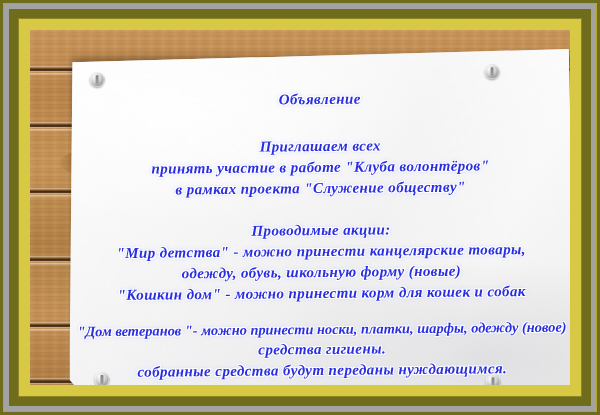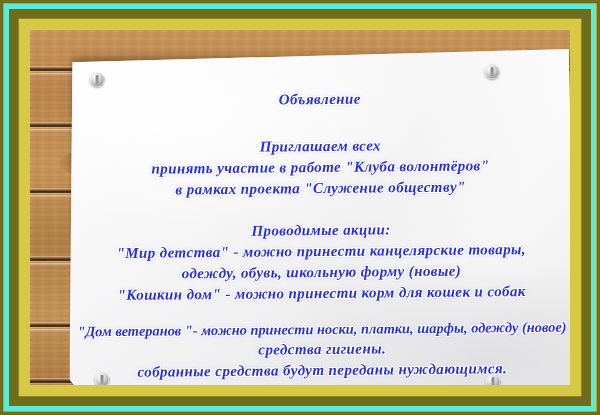--- a/index.html
+++ b/index.html
@@ -18,21 +18,21 @@
 
   
   .frame-outer {
     position: absolute;
     inset: 0;
     background: #6f6d1c;
   }
   .frame-mid {
     position: absolute;
     inset: 3px;
-    background: #5eead4;
+    background: #a3a3a3;
     box-shadow: inset 0 0 0 1px #b9a828;
     padding-left: 16px;
   }
   .frame-inner {
     position: absolute;
     inset: 6px;
     background: #6f6d1c;
   }
   .frame-bevel {
     position: absolute;

